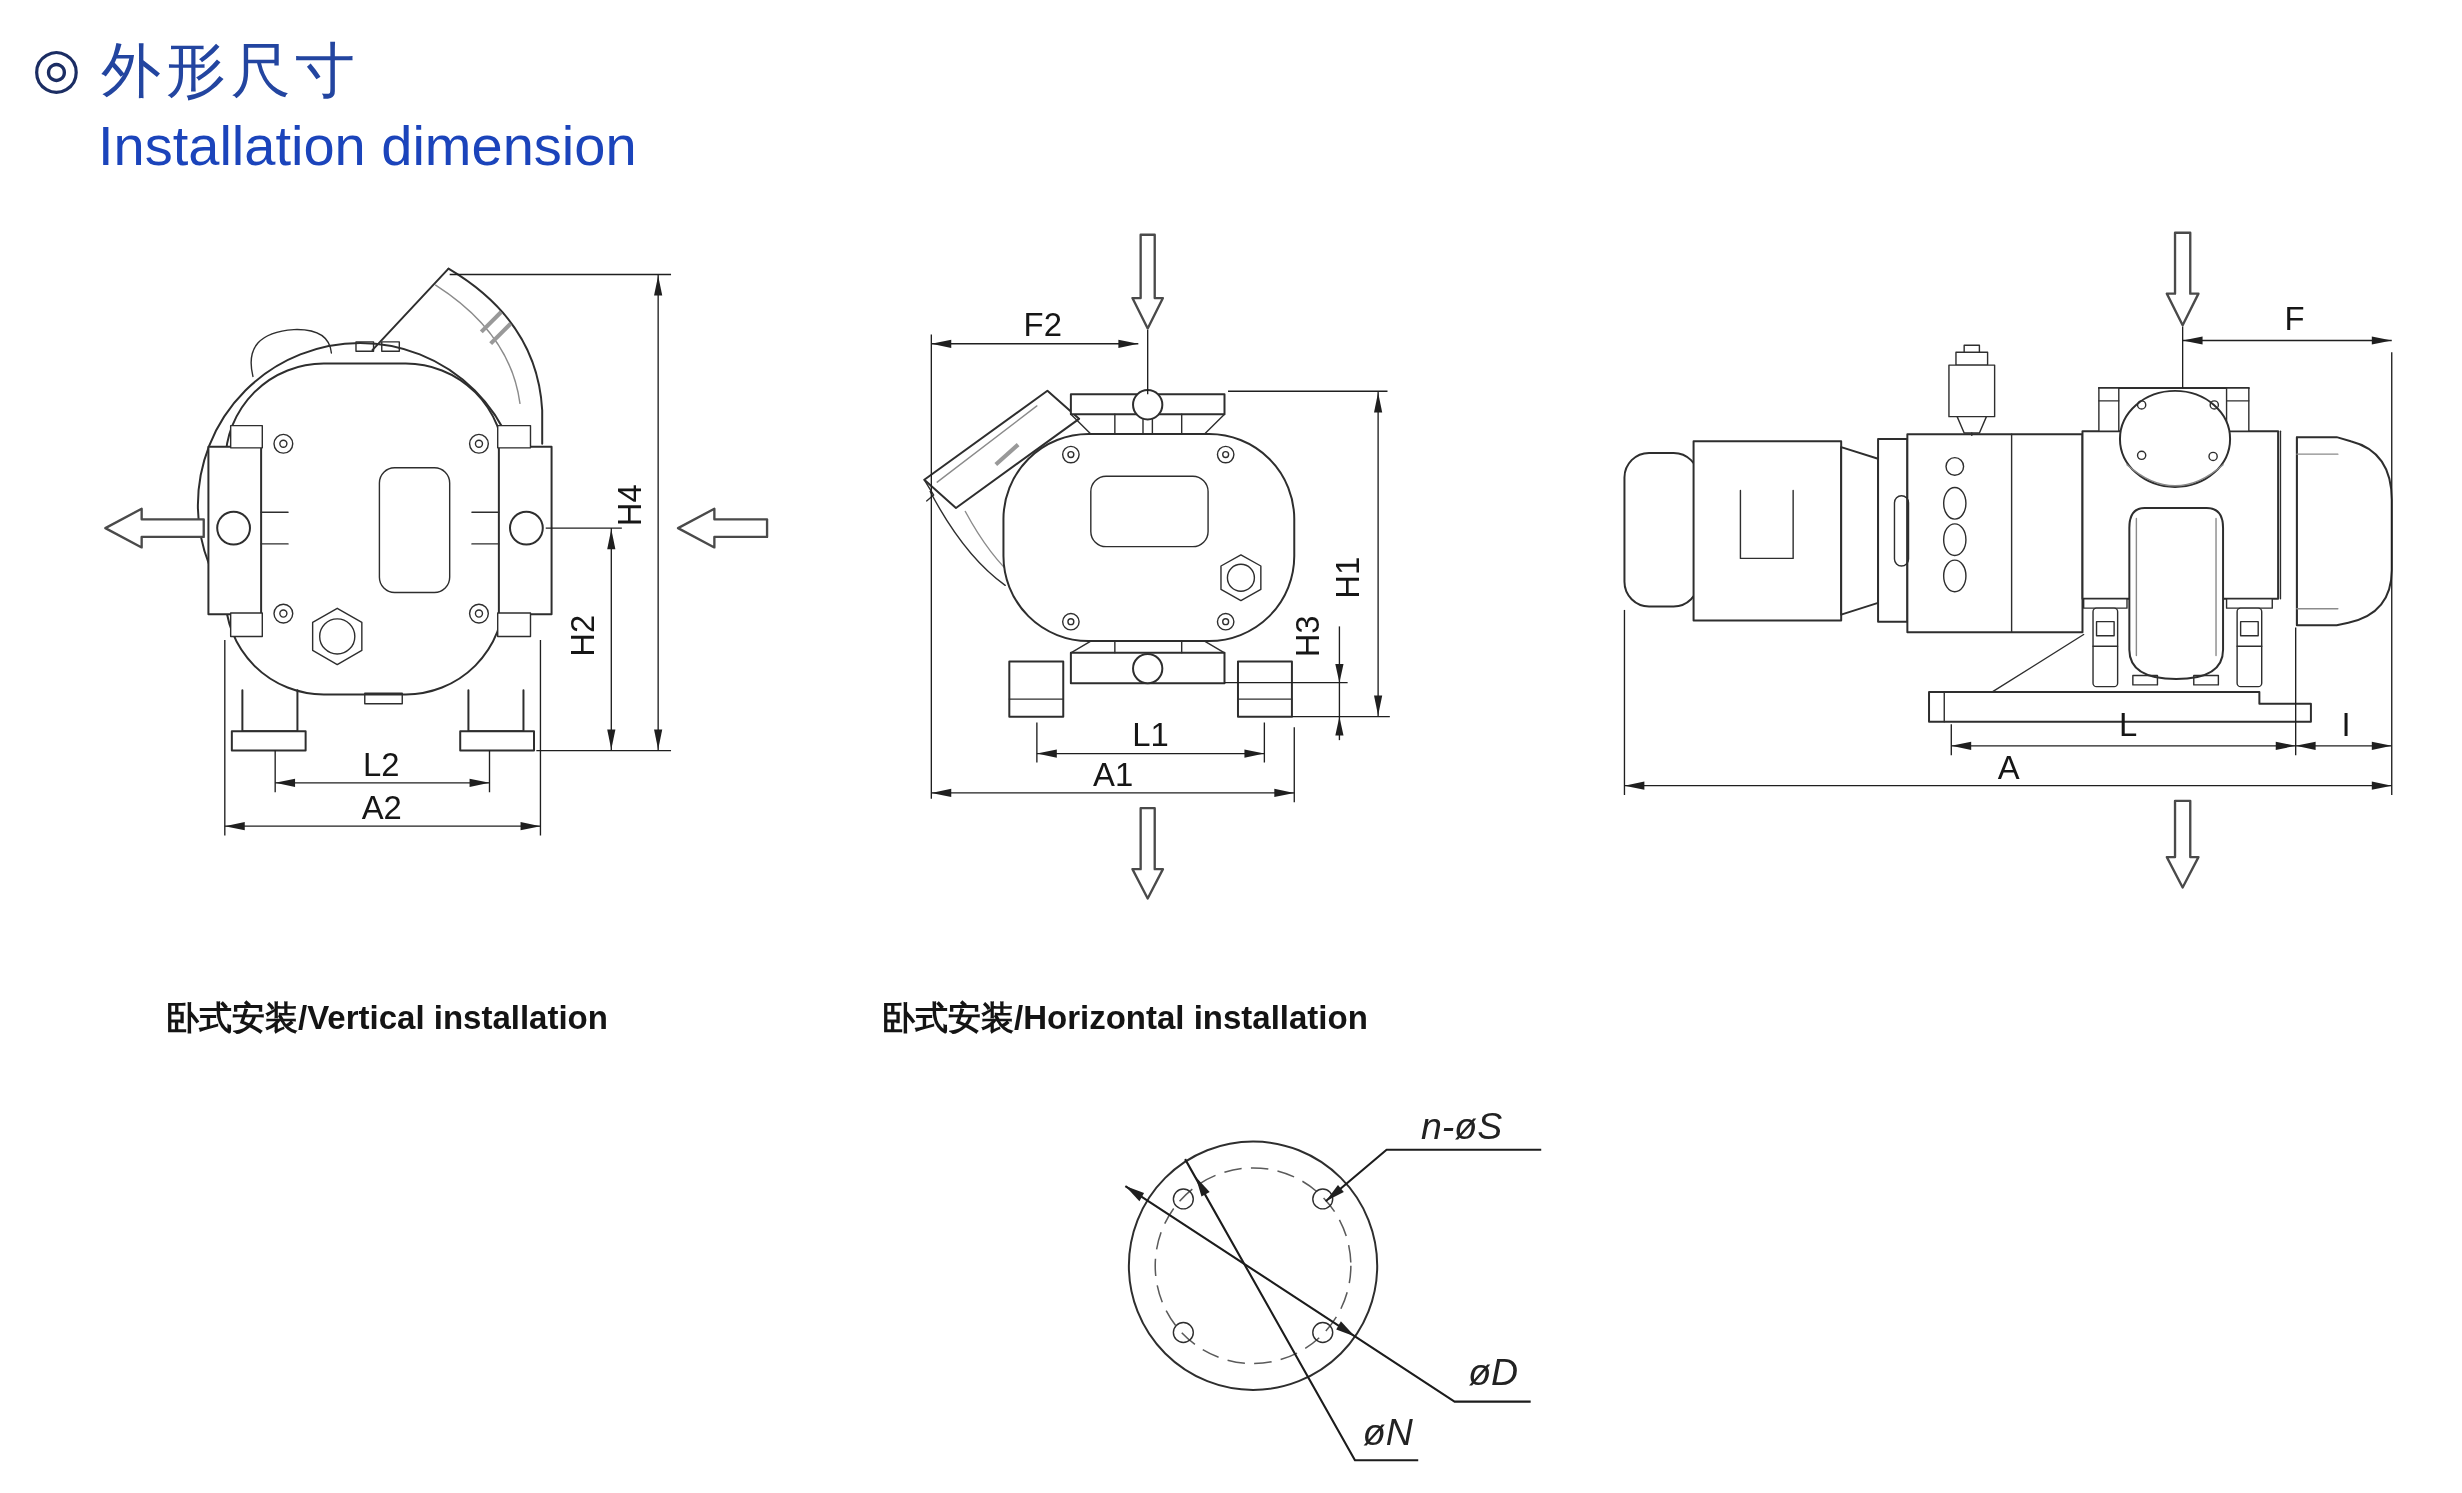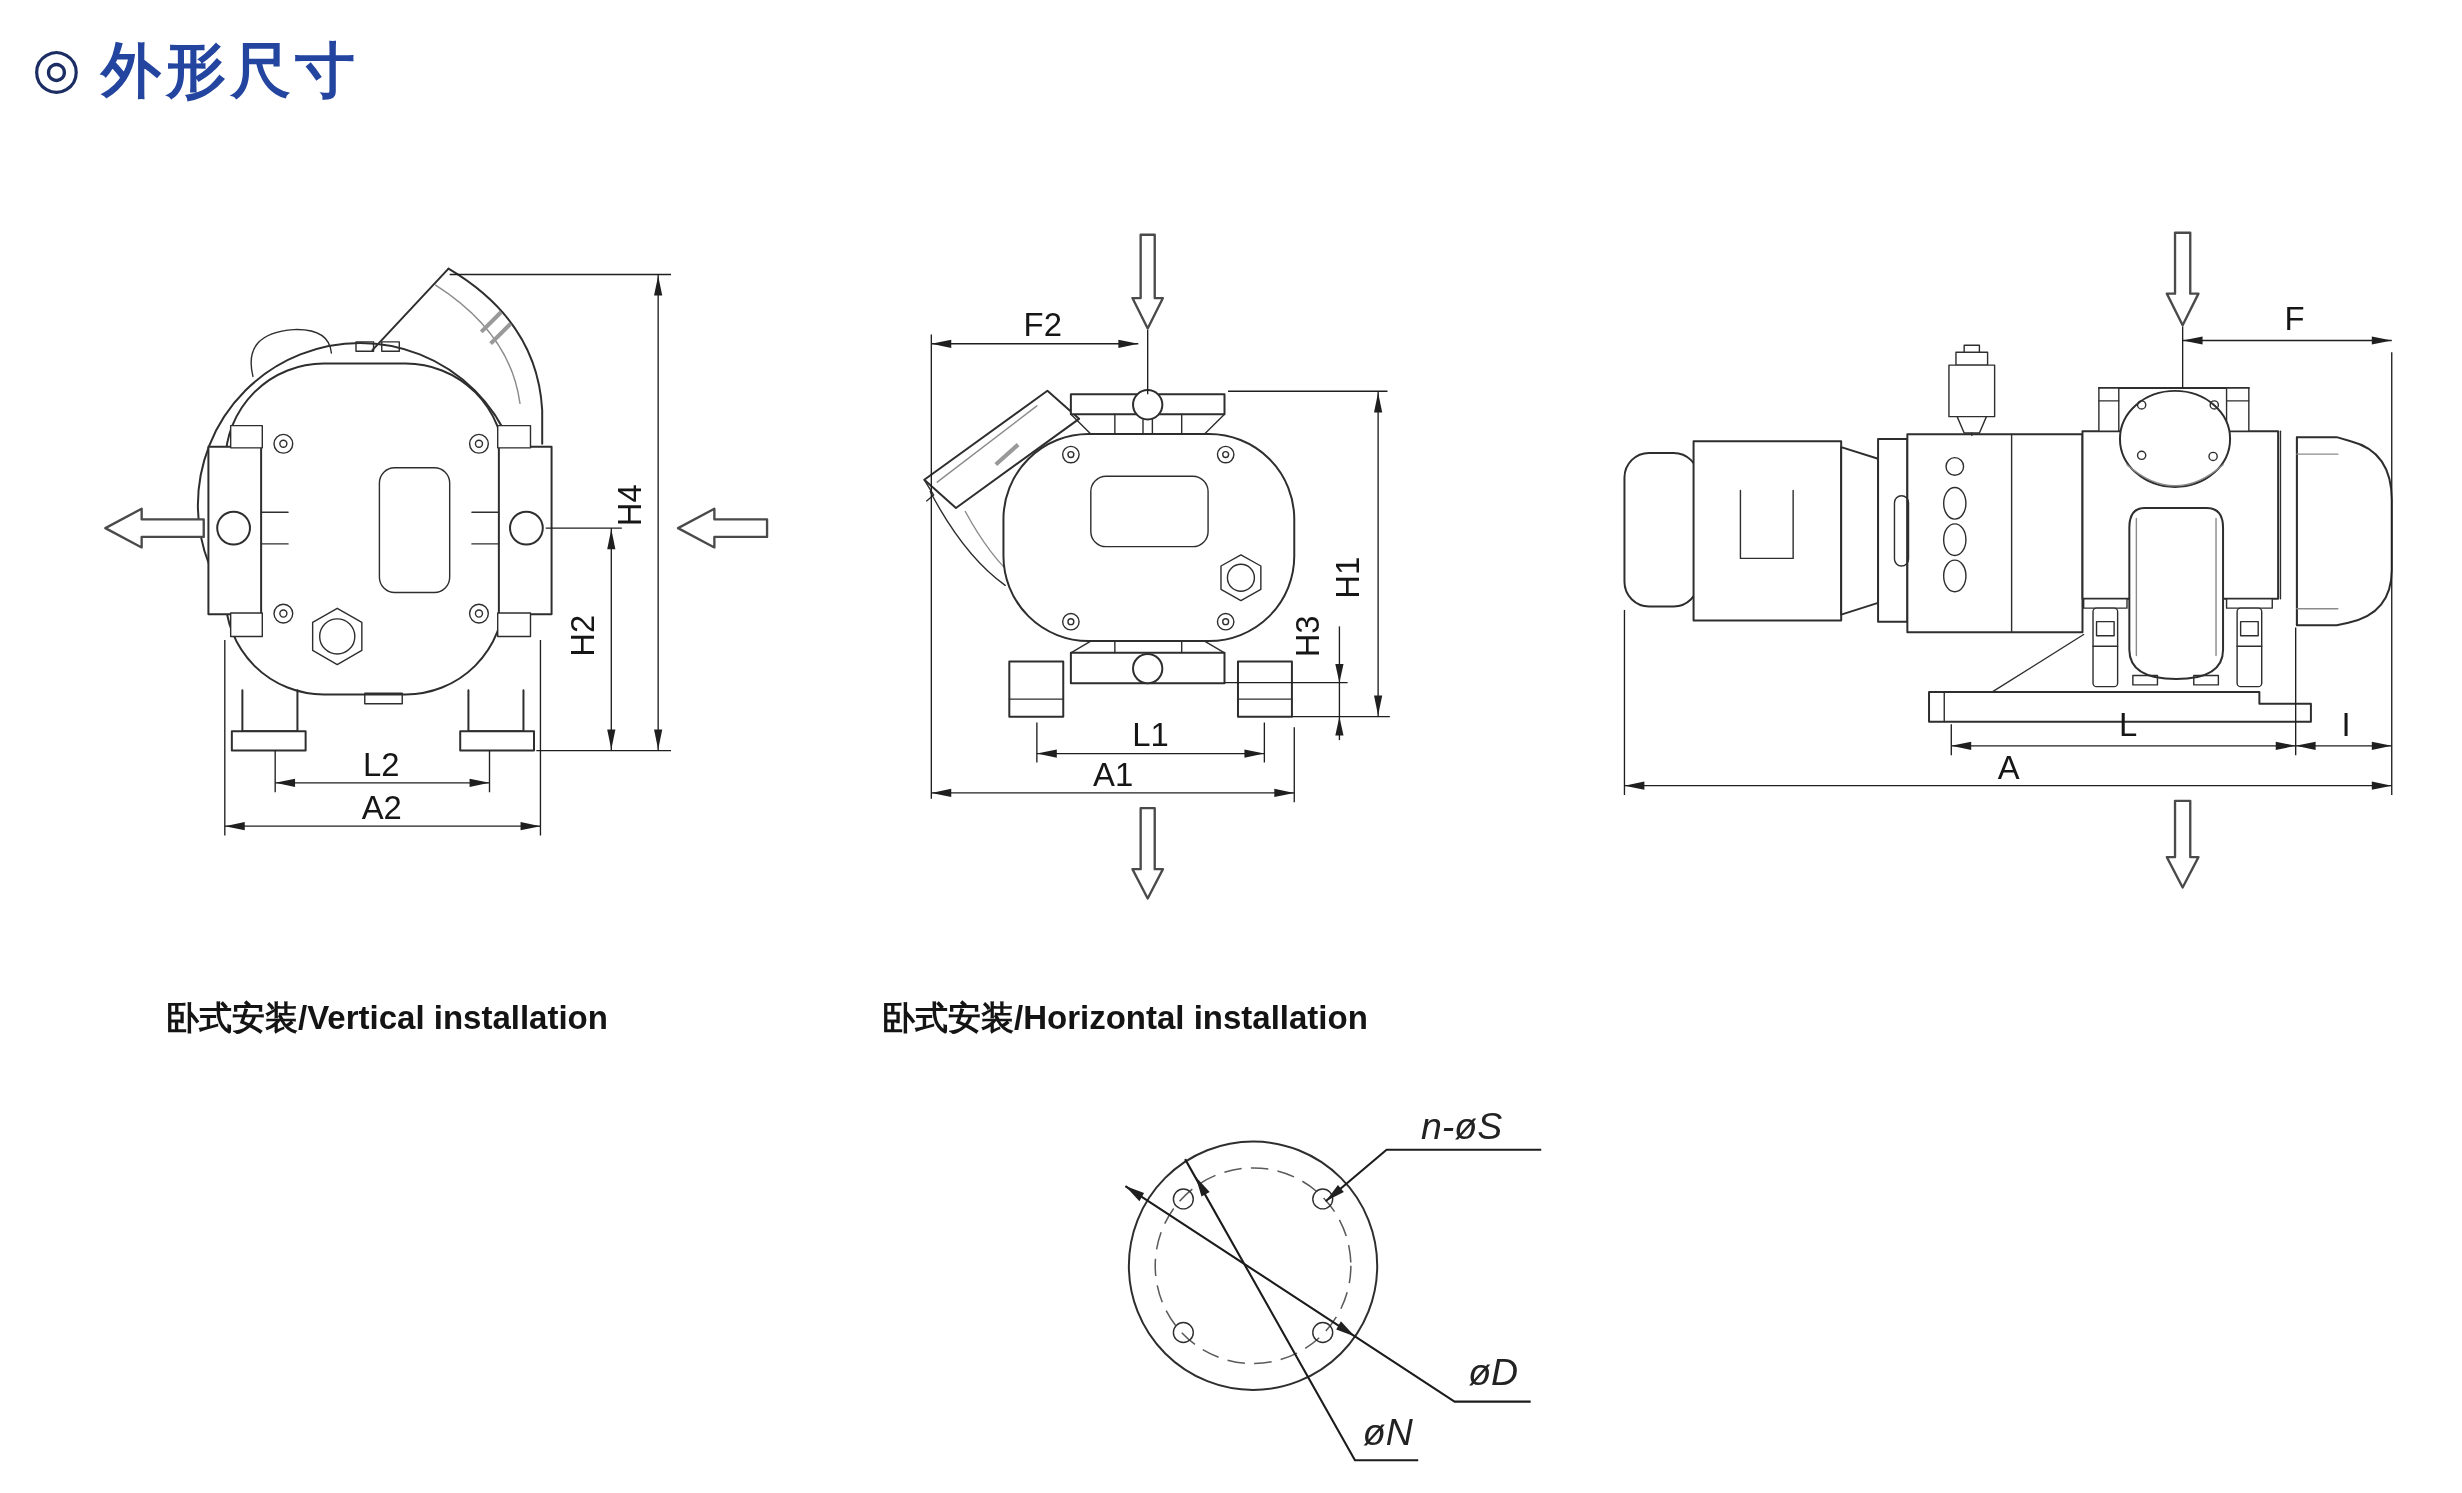--- a/index.html
+++ b/index.html
@@ -1,20 +1,20 @@
 <!DOCTYPE html>
 <html style="font-size:9.4px"><head>
 <meta charset="utf-8">
 <style>
   html,body{margin:0;padding:0;background:#ffffff;}
   #screen{position:relative;width:2462px;height:1493px;background:#ffffff;overflow:hidden;
           font-family:"Liberation Sans",sans-serif;}
   .abs{position:absolute;}
   .bullet{left:32px;top:40px;font-size:56px;color:#1b2d63;line-height:1;}
-  .title-zh{left:101px;top:36px;font-size:60px;font-weight:700;color:#2345a0;letter-spacing:4.7px;line-height:1.15;}
+  .title-zh{left:101px;top:36px;font-size:60px;font-weight:400;color:#2345a0;letter-spacing:4.7px;line-height:1.15;}
   .title-en{left:98px;top:115px;font-size:56px;font-weight:500;color:#1b44bb;line-height:1.1;}
   .caption{top:996px;font-size:33px;font-weight:600;color:#141414;white-space:nowrap;}
   .cap-v{left:166px;} .cap-h{left:882px;}
   svg{position:absolute;overflow:visible;}
   
   .ol{stroke:#2e2e2e;stroke-width:3.4;fill:none;stroke-linejoin:round;stroke-linecap:round;}
   .ol2{stroke:#2e2e2e;stroke-width:2.4;fill:none;stroke-linejoin:round;stroke-linecap:round;}
   .gray{stroke:#8b8b8b;}
   .gthick{stroke:#999;stroke-width:7;}
   .wf{fill:#ffffff;}
@@ -26,20 +26,21 @@
   .dash{stroke-dasharray:30 16;stroke:#5a5a5a;stroke-width:2.6;fill:none;}
   .lead{stroke:#1c1c1c;stroke-width:3.6;fill:none;stroke-linejoin:round;}
 </style>
 </head>
 <body>
 
 <div id="screen">
 
   <div class="abs bullet">◎</div>
   <div class="abs title-zh">外形尺寸</div>
+  <div class="abs title-en">Installation dimension</div>
 
   <svg style="left:76px;top:223px" width="697" height="691" viewBox="130 380 1190 1180">
     <g>
       <circle class="ol" cx="615" cy="862" r="277"></circle>
 
       <path class="ol2" d="M 432,642 Q 414,568 502,562 Q 562,560 566,602"></path>
       <rect class="ol2" x="608" y="583" width="30" height="16"></rect>
       <rect class="ol2" x="652" y="583" width="30" height="16"></rect>
 
       <g>

